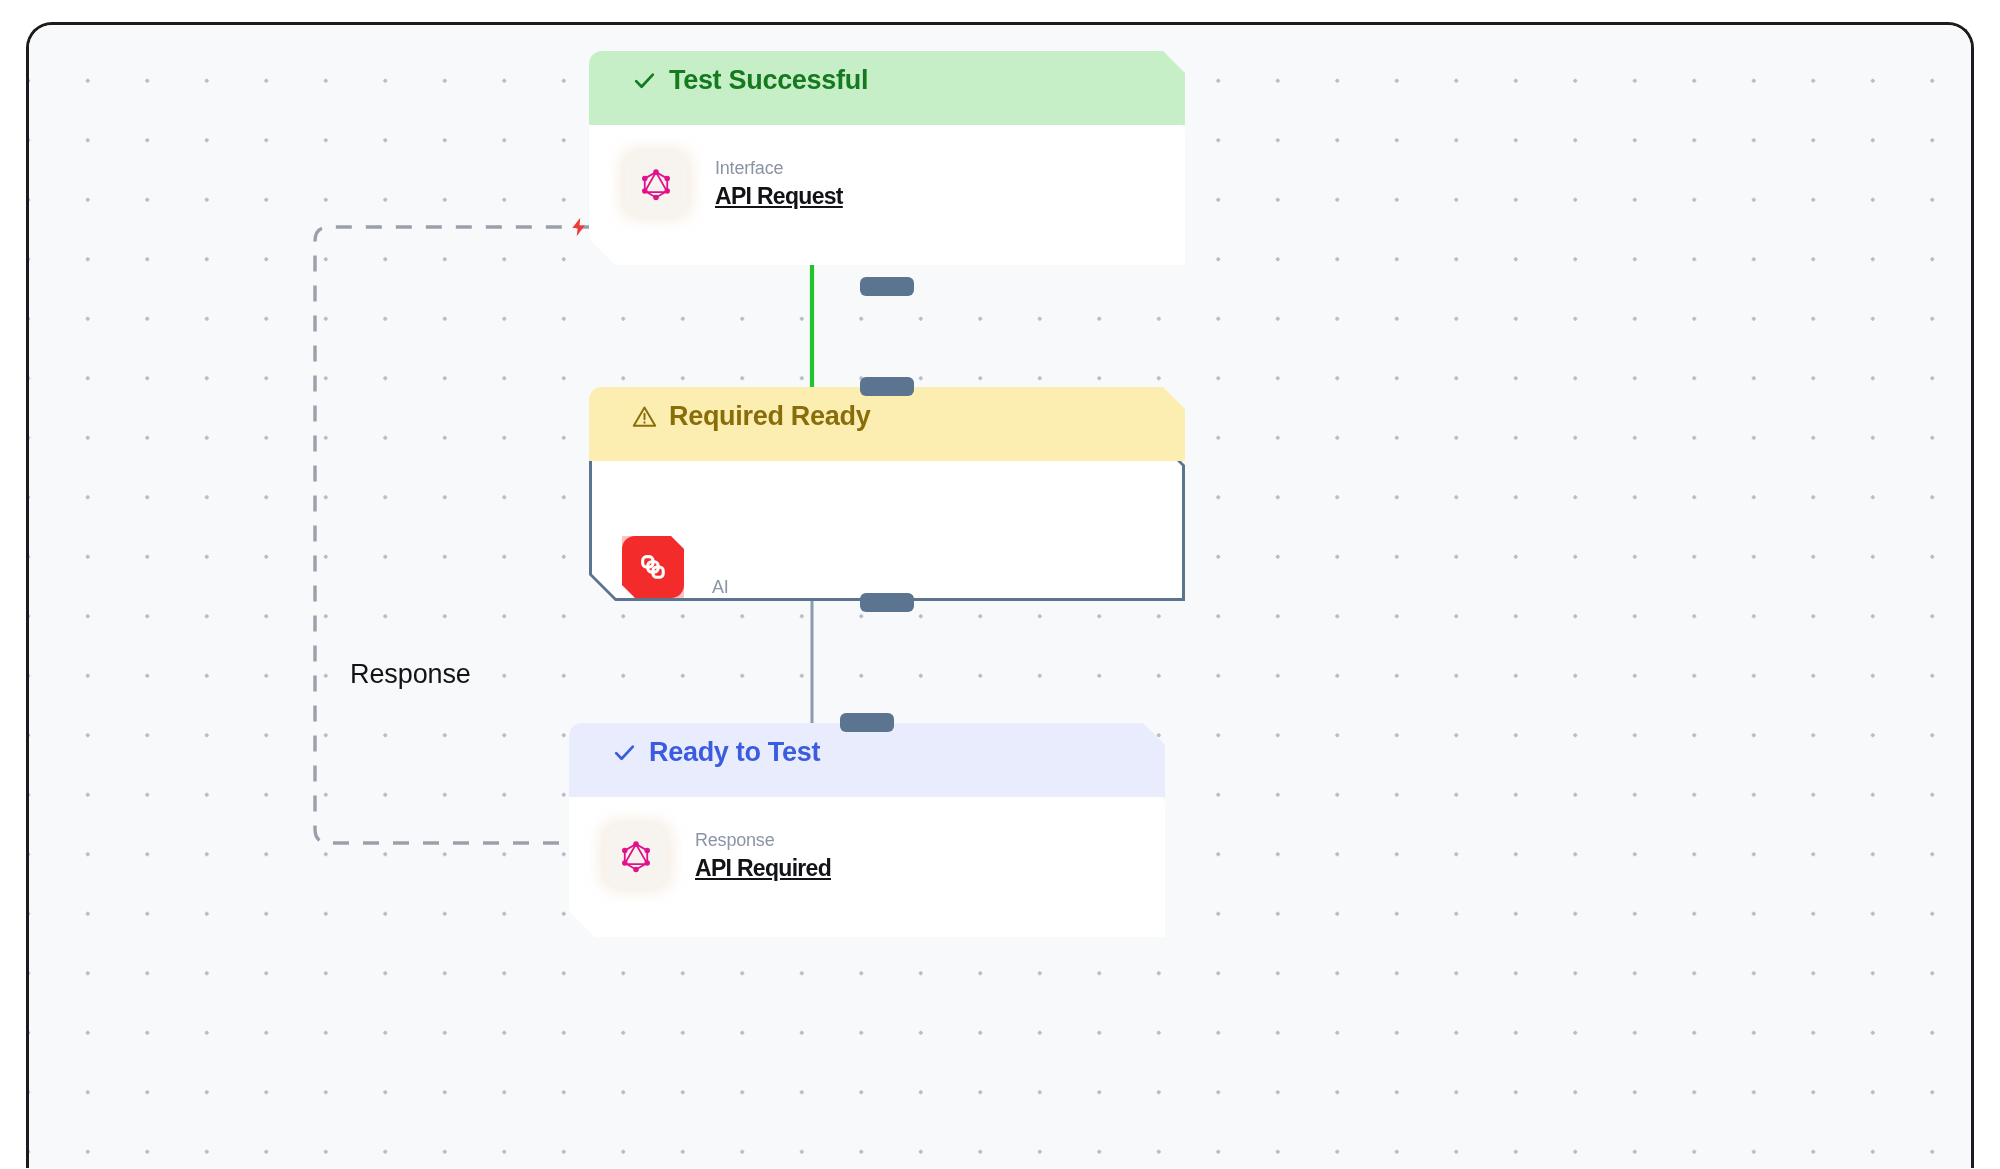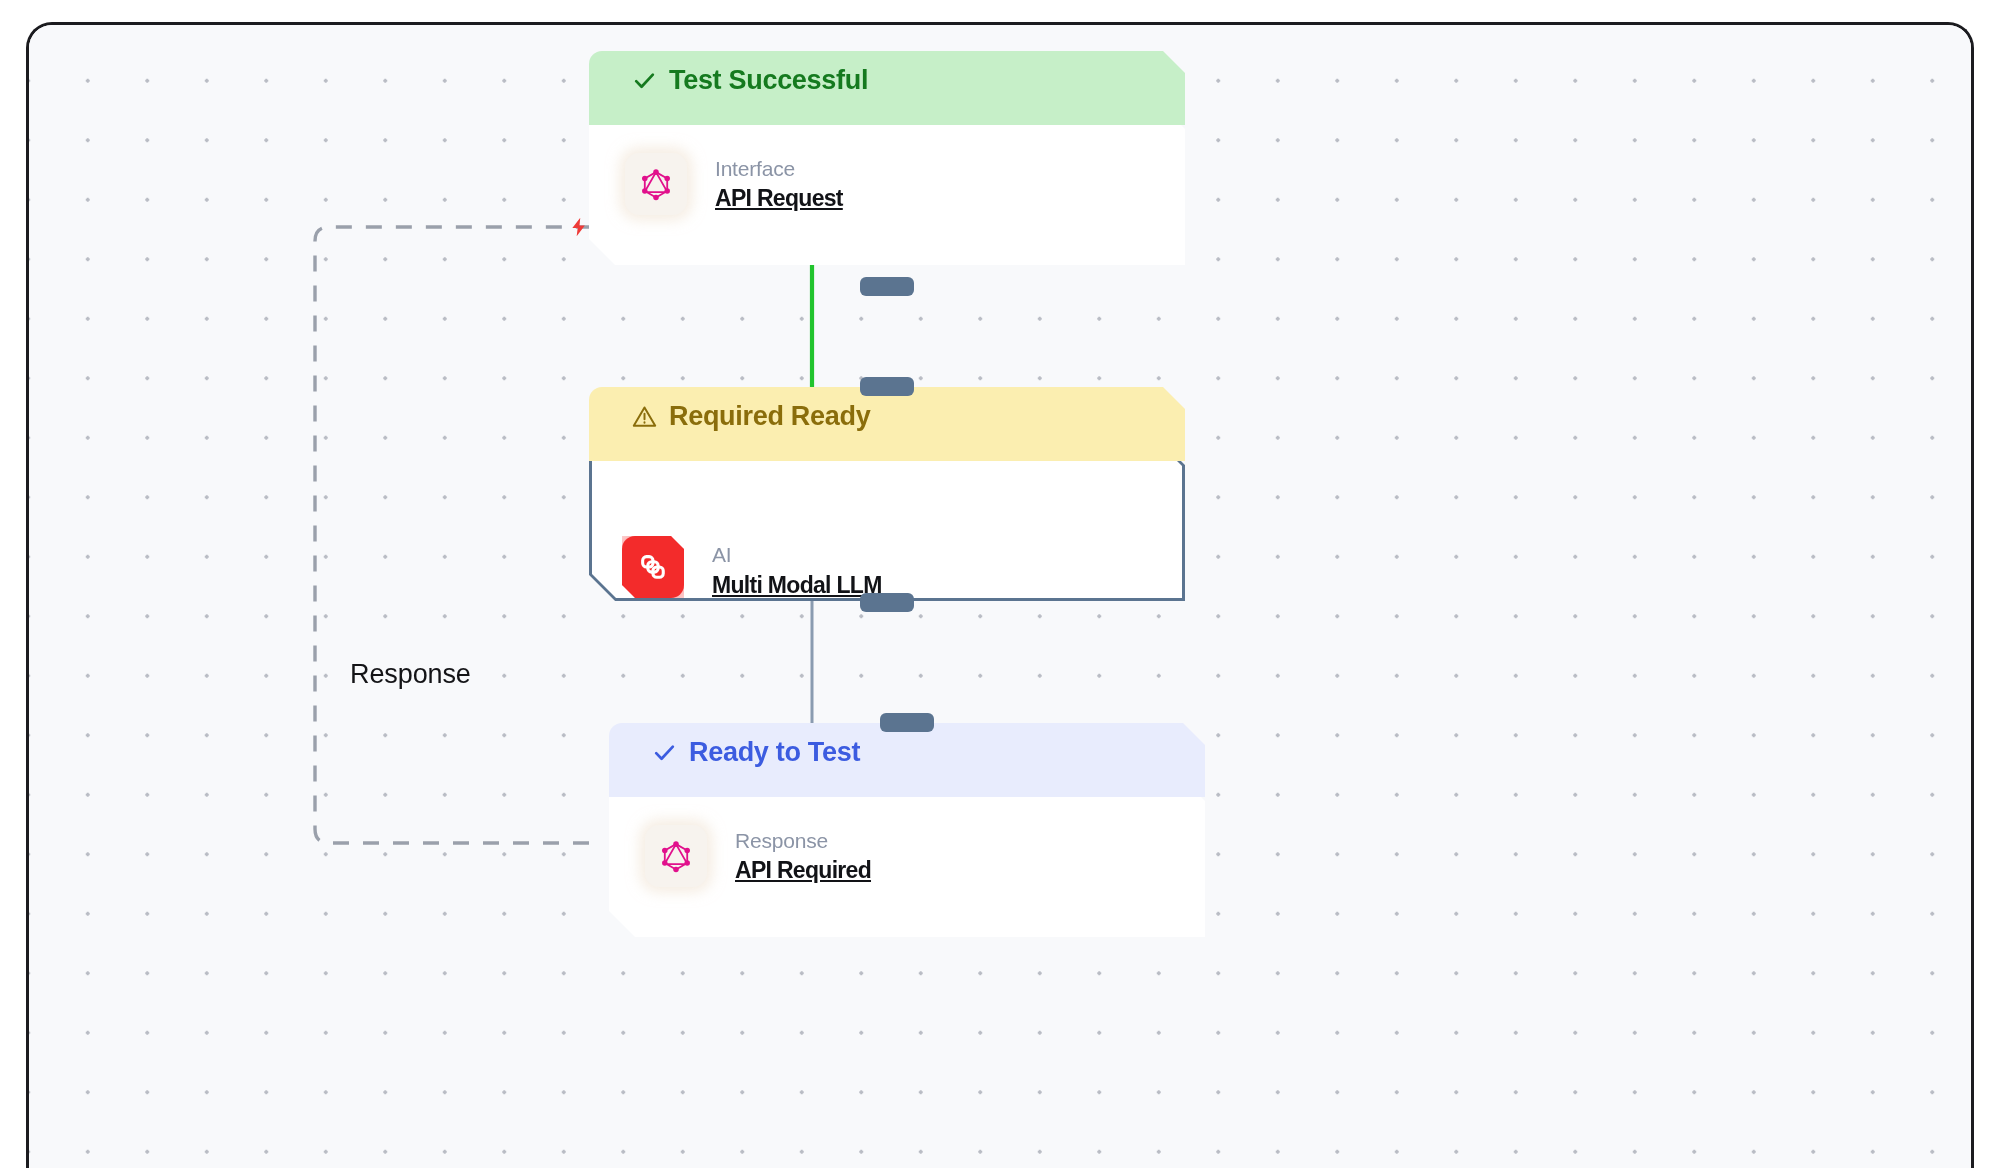--- a/index.html
+++ b/index.html
@@ -202,21 +202,21 @@
   .node-icon-wrap.ai-red {
     background: #f32b2b;
     border-radius: 13px;
     clip-path: polygon(0 0, calc(100% - 13px) 0, 100% 13px, 100% 100%, 13px 100%, 0 calc(100% - 13px));
     box-shadow: 0 0 24px 9px rgba(244,50,50,0.48);
   }
 
   .node-text { display: flex; flex-direction: column; gap: 4px; }
 
   .node-category {
-    font-size: 21px;
+    font-size: 18px;
     font-weight: 400;
     color: #8b94a6;
     letter-spacing: -0.2px;
     line-height: 1.15;
   }
 
   .node-title {
     font-size: 23px;
     font-weight: 700;
     color: #121317;
@@ -310,27 +310,26 @@
         <div class="node-body">
           <div class="node-icon-wrap ai-red">
             <svg viewBox="0 0 40 40" width="36" height="36" fill="none" stroke="#ffffff" stroke-width="3.4" stroke-linecap="round">
               <rect x="8.5" y="8.5" width="11.5" height="11.5" rx="4.2"></rect>
               <rect x="14.2" y="14.2" width="11.5" height="11.5" rx="4.2"></rect>
               <rect x="19.9" y="19.9" width="11.5" height="11.5" rx="4.2"></rect>
             </svg>
           </div>
           <div class="node-text">
             <div class="node-category">AI</div>
-            <div class="node-title">Multi Modal LLM</div>
           </div>
         </div>
         <div class="handle" style="left:271px; top:206px;"></div>
       </div>
 
-      <div class="node" style="left:580px; top:698px;">
+      <div class="node" style="left:540px; top:698px;">
         <div class="handle" style="left:271px; top:-10px;"></div>
         <div class="node-banner info">
           <span class="status-icon">
             <svg viewBox="0 0 24 24" width="25" height="25" fill="none" stroke="#3c5ce0" stroke-width="2.6" stroke-linecap="round" stroke-linejoin="round">
               <path d="M4 12.6 L9.2 18 L20 6.4"></path>
             </svg>
           </span>
           <span>Ready to Test</span>
         </div>
         <div class="node-body">

